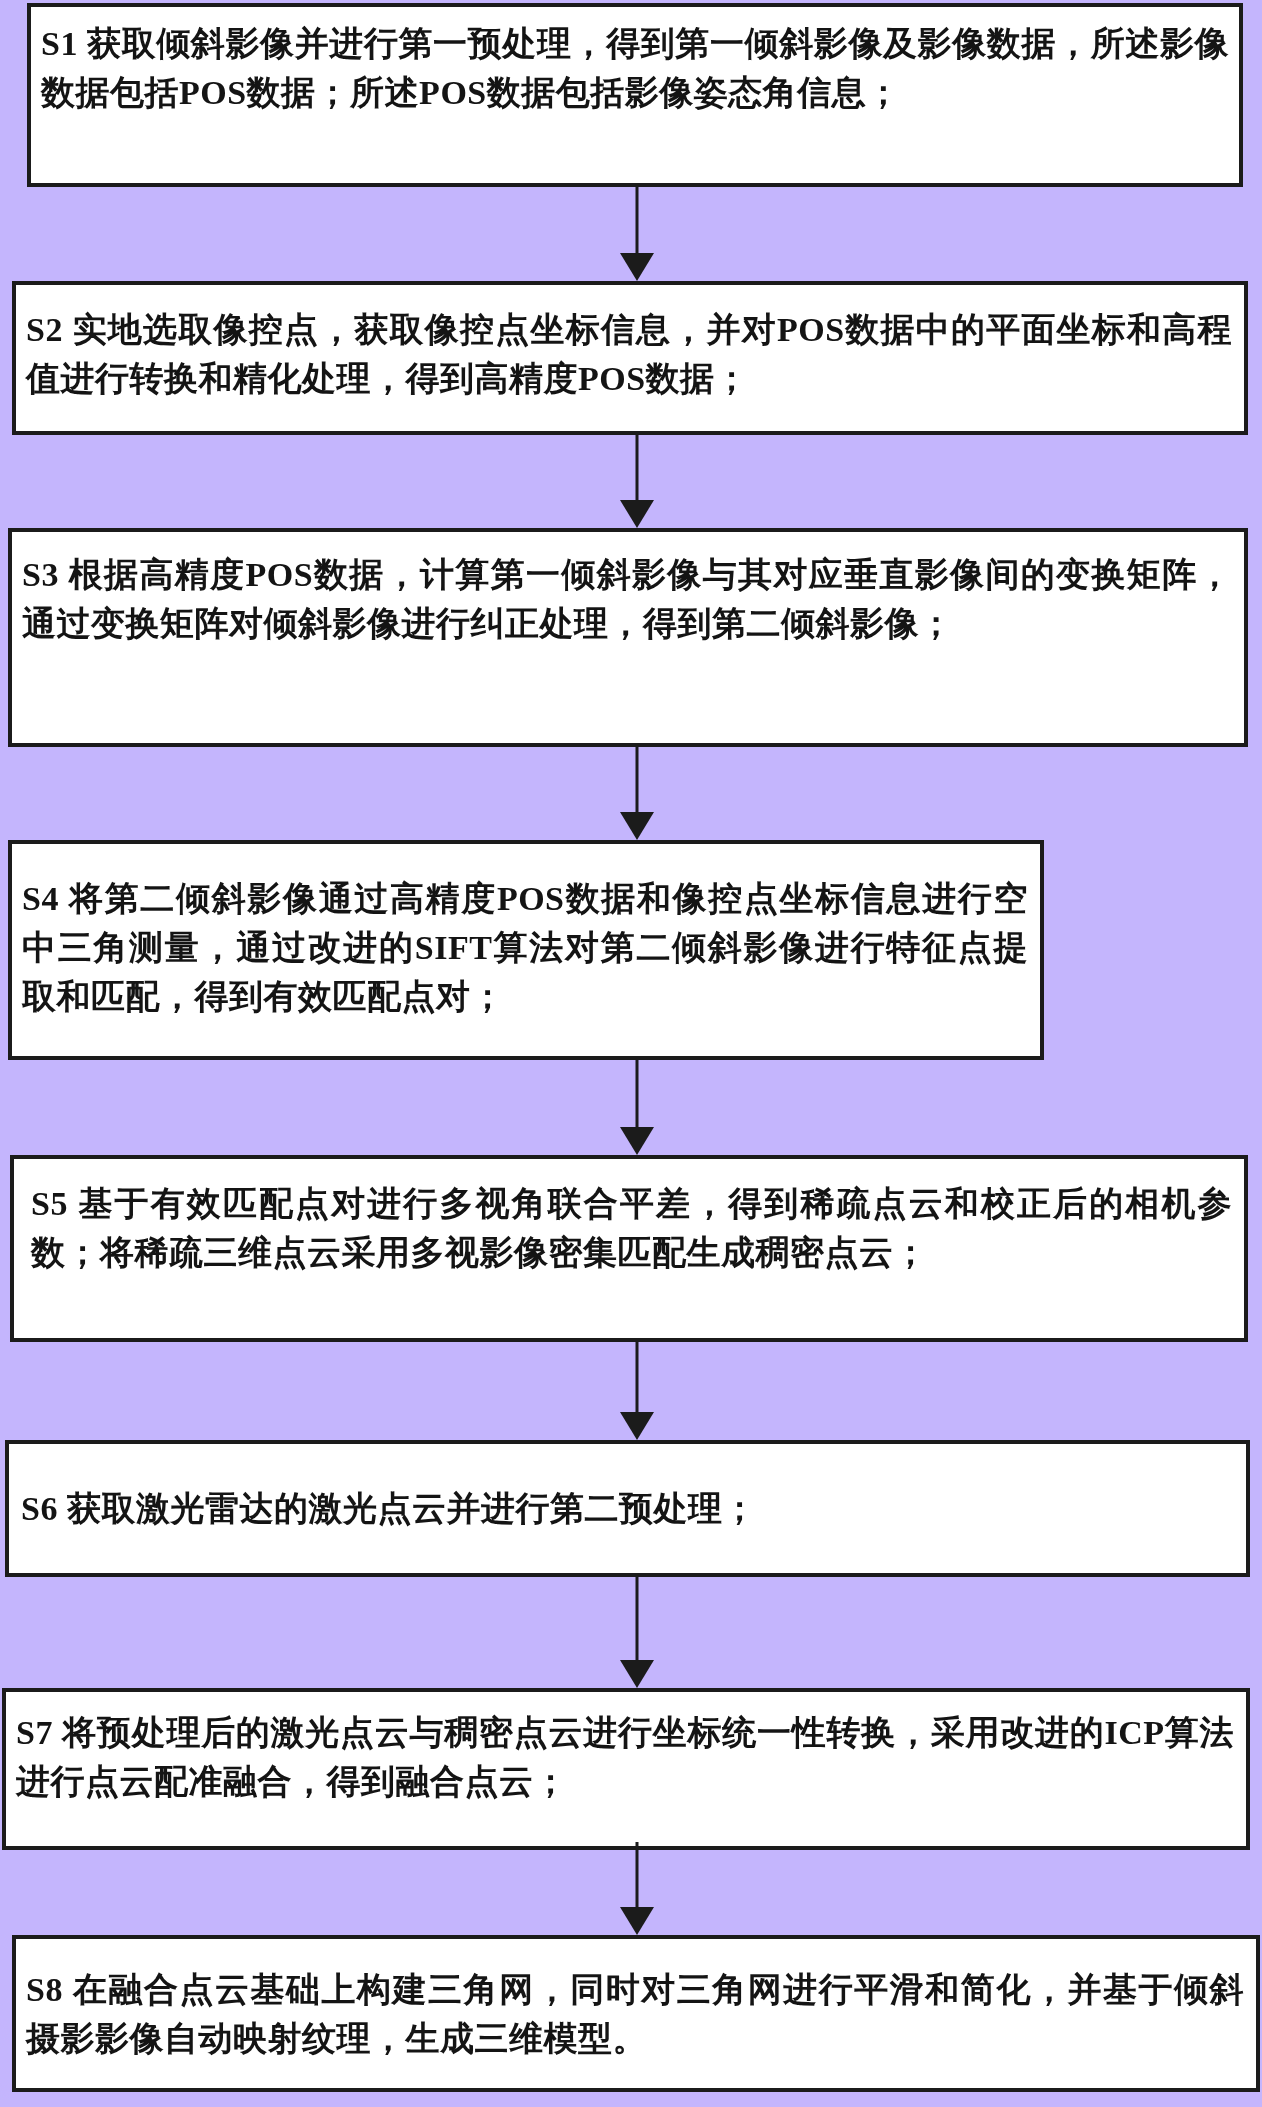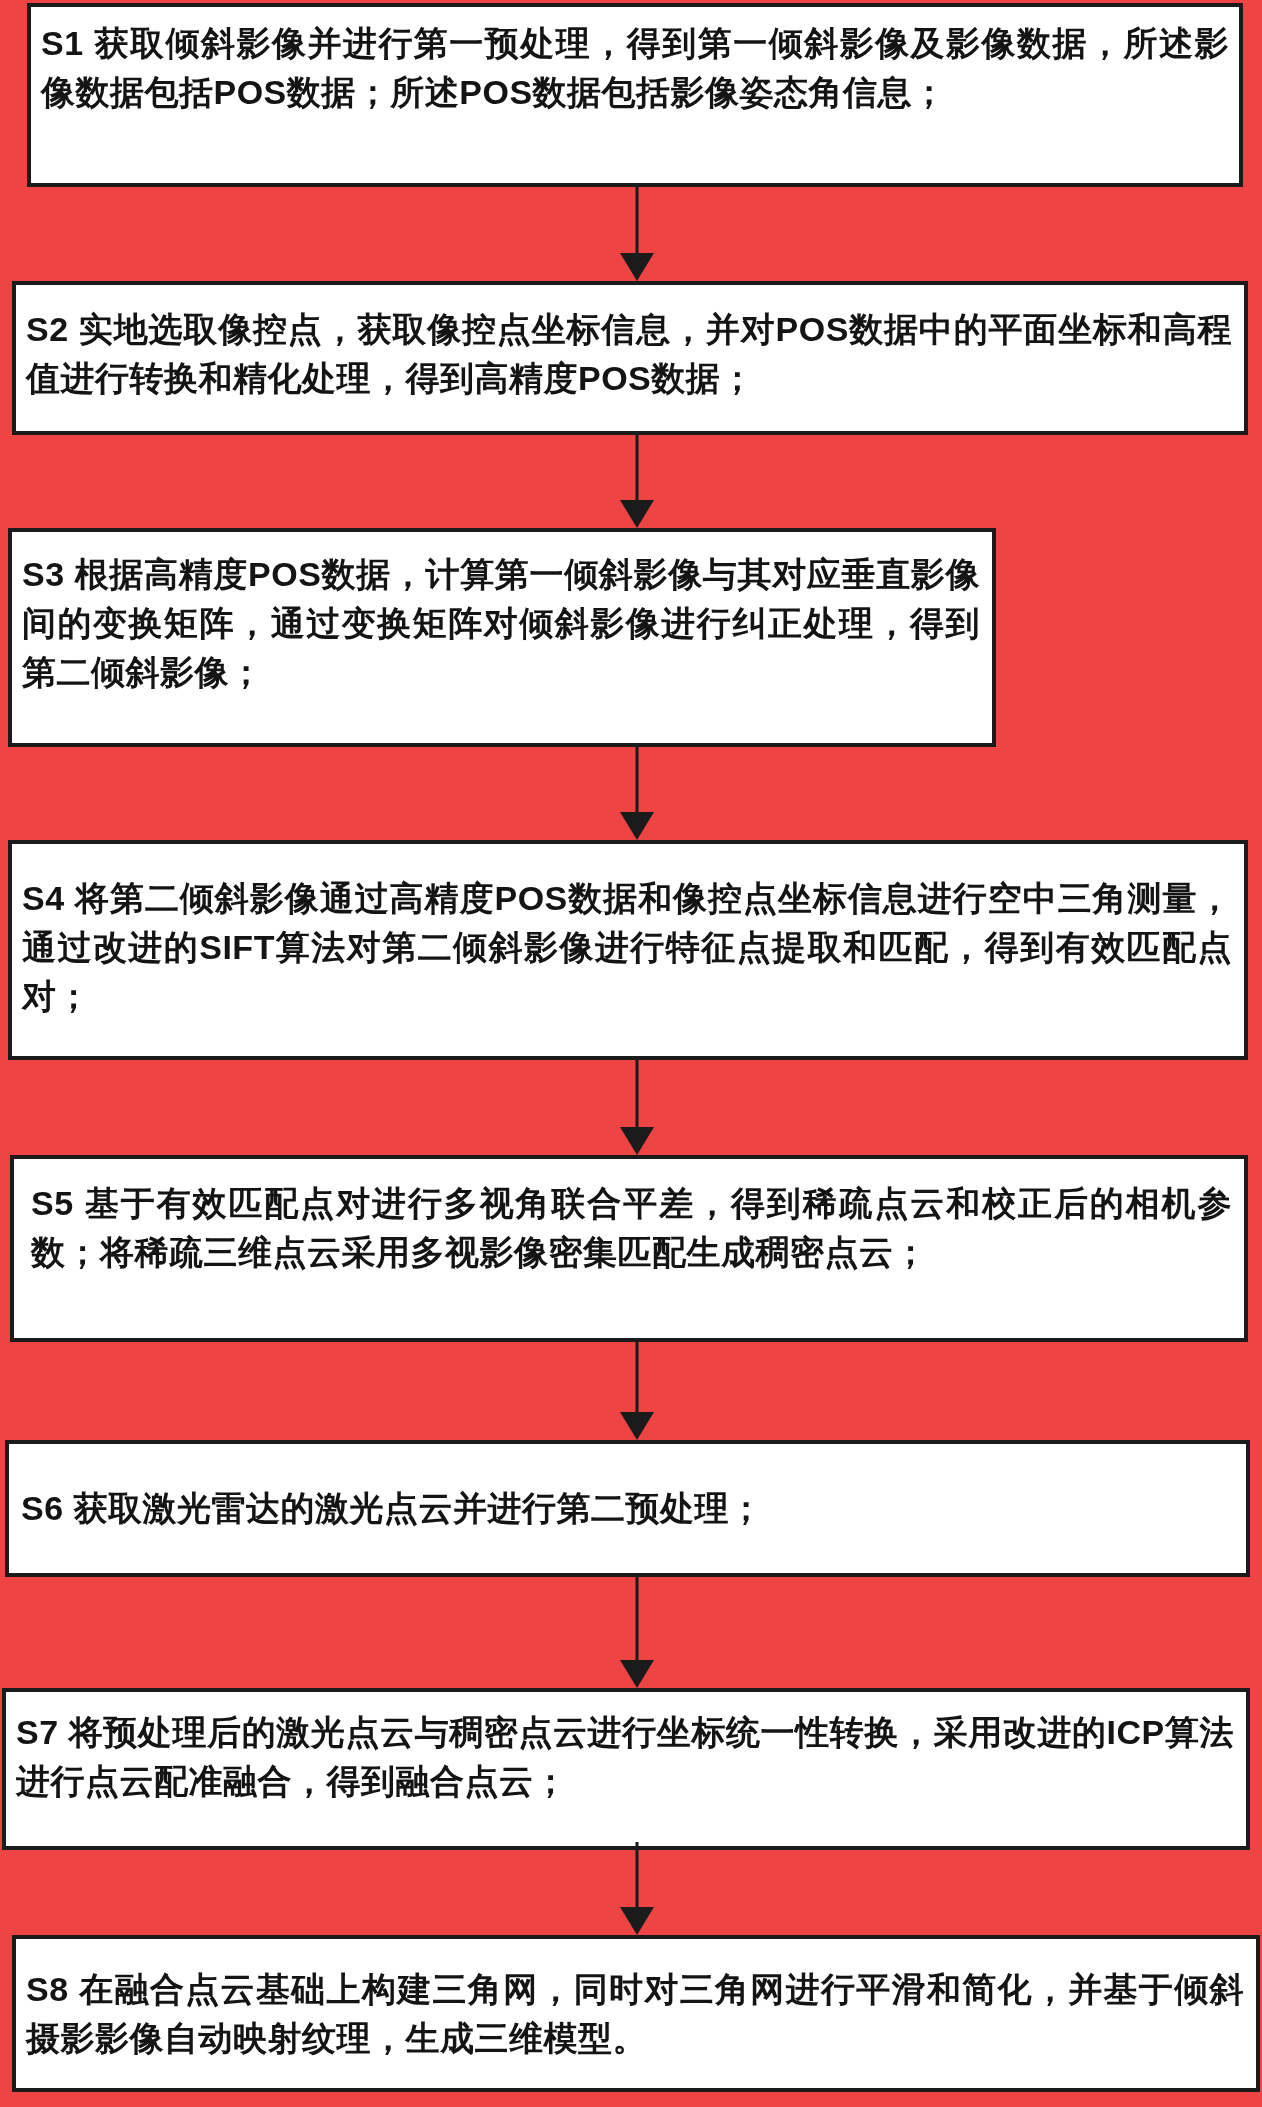--- a/index.html
+++ b/index.html
@@ -4,41 +4,41 @@
 <style>
   html, body {
     margin: 0;
     padding: 0;
     background: #ffffff;
   }
   .figure {
     position: relative;
     width: 1262px;
     height: 2107px;
-    background: #ef4444;
+    background: #c4b5fd;
     overflow: hidden;
-    font-family: Liberation Sans, sans-serif;
+    font-family: Liberation Serif, serif;
   }
   .step-box {
     position: absolute;
     box-sizing: border-box;
     background: #ffffff;
     border: 4px solid #1b1b1b;
     color: #141414;
     font-size: 34px;
     line-height: 49px;
     font-weight: 600;
     letter-spacing: 0.5px;
     text-align: justify;
     text-justify: inter-ideograph;
   }
   .b1 { top: 3px;    left: 27px; width: 1216px; height: 184px; padding: 12px 10px 0 10px; }
   .b2 { top: 281px;  left: 12px; width: 1236px; height: 154px; padding: 20px 12px 0 10px; }
-  .b3 { top: 528px;  left: 8px;  width: 988px; height: 219px; padding: 18px 12px 0 10px; }
-  .b4 { top: 840px;  left: 8px;  width: 1240px; height: 220px; padding: 30px 12px 0 10px; }
+  .b3 { top: 528px;  left: 8px;  width: 1240px; height: 219px; padding: 18px 12px 0 10px; }
+  .b4 { top: 840px;  left: 8px;  width: 1036px; height: 220px; padding: 30px 12px 0 10px; }
   .b5 { top: 1155px; left: 10px; width: 1238px; height: 187px; padding: 20px 12px 0 17px; }
   .b6 { top: 1440px; left: 5px;  width: 1245px; height: 137px; padding: 0 12px; display: flex; align-items: center; }
   .b7 { top: 1688px; left: 2px;  width: 1248px; height: 162px; padding: 16px 12px 0 10px; }
   .b8 { top: 1935px; left: 12px;  width: 1248px; height: 157px; padding: 26px 12px 0 10px; }
 
   .arrow {
     position: absolute;
     left: 617px;
     width: 40px;
   }

